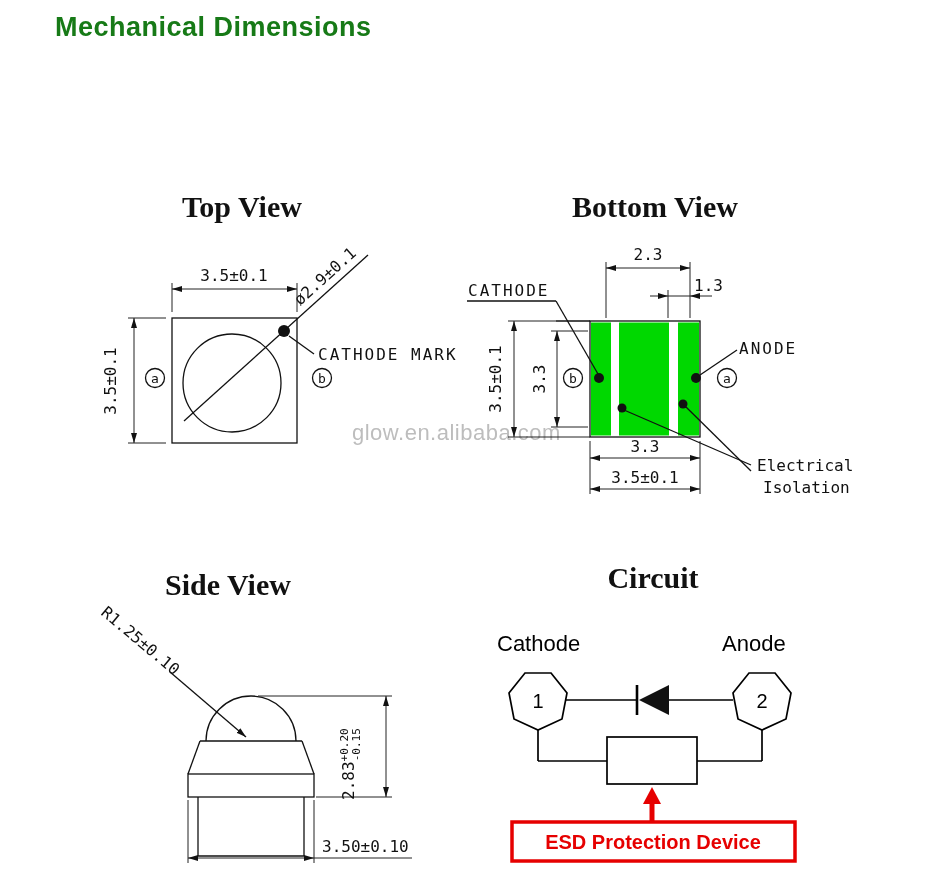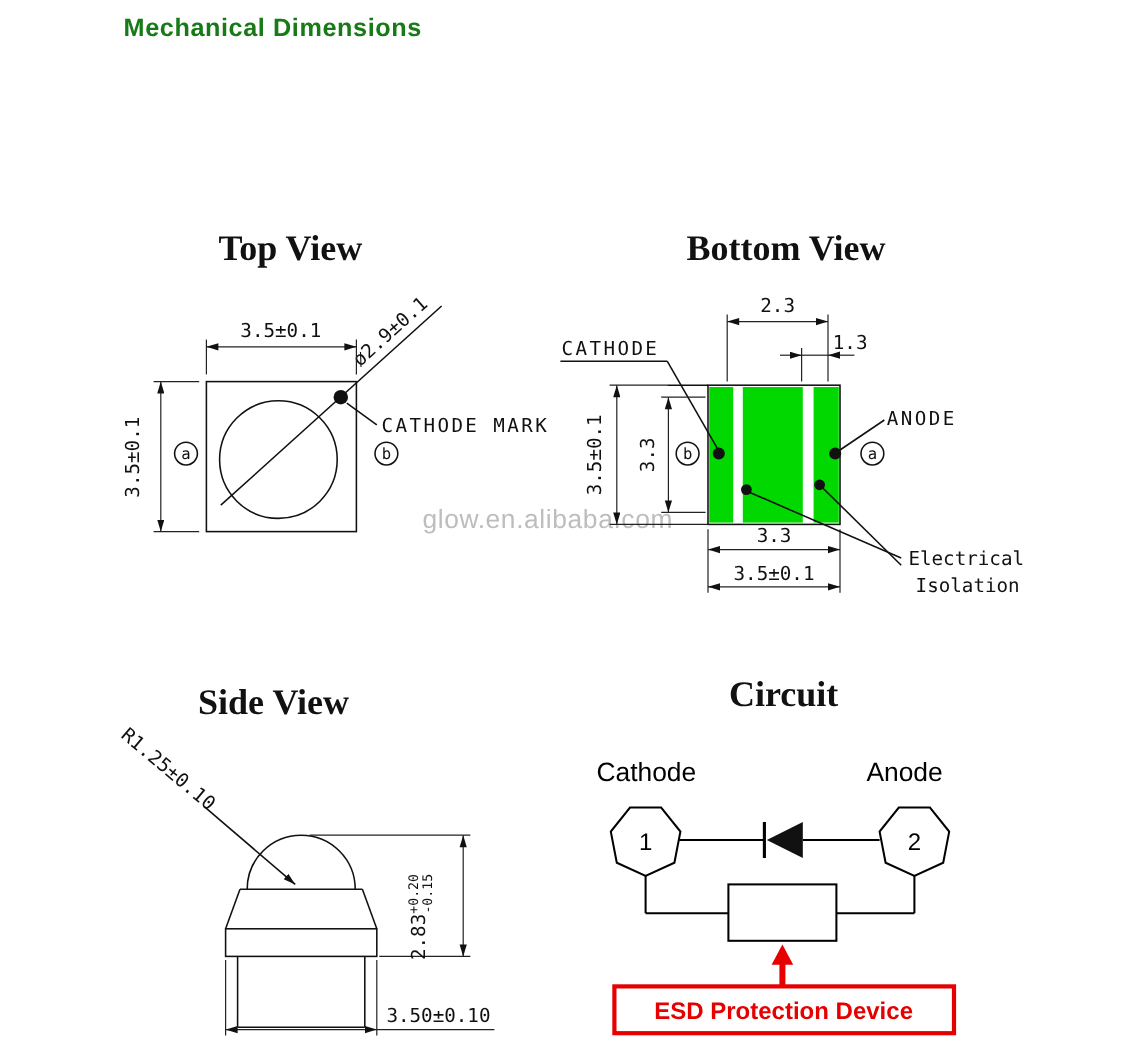--- a/index.html
+++ b/index.html
@@ -1,19 +1,19 @@
 <!DOCTYPE html>
 <html><head>
 <meta charset="utf-8">
 <style>
   html,body{margin:0;padding:0;background:#fff;}
   #page{position:relative;width:938px;height:874px;background:#fff;overflow:hidden;
         font-family:"Liberation Sans",sans-serif;}
-  #header-title{position:absolute;left:55px;top:12px;font-size:21px;font-weight:bold;
-        color:#177a17;letter-spacing:.5px;margin-left:48px;}
+  #header-title{position:absolute;left:55px;top:12px;font-size:27px;font-weight:bold;
+        color:#177a17;letter-spacing:.5px;}
   #watermark{position:absolute;left:352px;top:420px;font-size:22px;color:#bdbdbd;
         letter-spacing:.5px;z-index:1;}
   svg{position:absolute;left:0;top:0;z-index:2;}
   .title{font-family:"Liberation Serif","DejaVu Serif",serif;font-size:30px;font-weight:bold;fill:#111;}
   .cad{font-family:"DejaVu Sans Mono",monospace;font-size:16px;fill:#111;}
   .sp{letter-spacing:2px;}
   .cl{font-family:"DejaVu Sans Mono",monospace;font-size:13px;fill:#111;text-anchor:middle;}
   .sans{font-family:"Liberation Sans",sans-serif;font-size:22px;fill:#000;}
   .pin{font-family:"Liberation Sans",sans-serif;font-size:20px;fill:#000;text-anchor:middle;}
   .esd{font-family:"Liberation Sans",sans-serif;font-size:20px;font-weight:bold;fill:#e60000;text-anchor:middle;}

